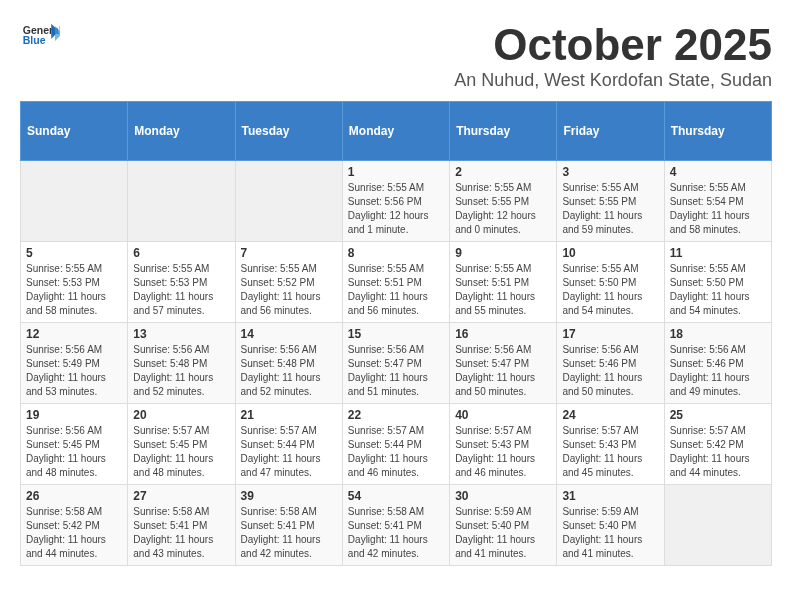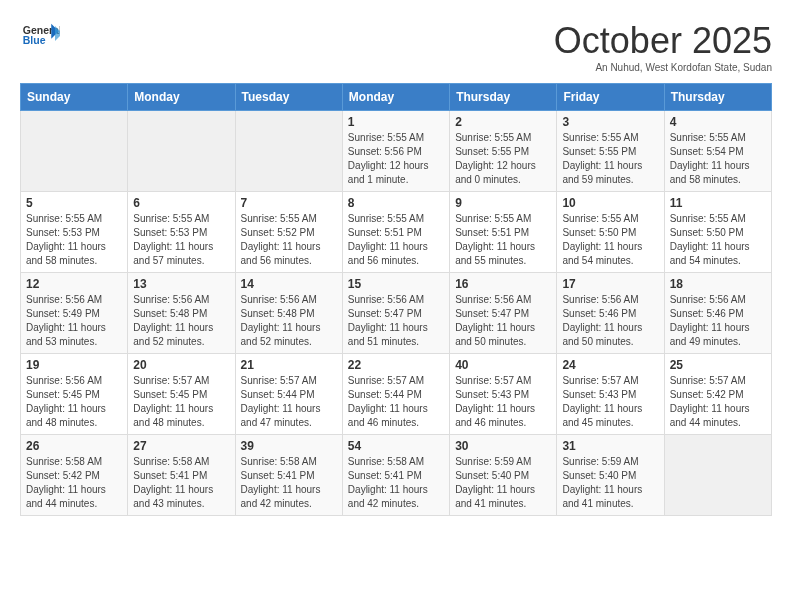--- a/index.html
+++ b/index.html
@@ -22,38 +22,38 @@
     }
     .logo-wrap {
       display: flex;
       align-items: center;
       gap: 4px;
     }
     .title-section {
       text-align: right;
     }
     .month-title {
-      font-size: 36px;
-      font-weight: normal;
+      font-size: 44px;
+      font-weight: bold;
       color: #333;
     }
     .subtitle {
-      font-size: 10px;
+      font-size: 18px;
       color: #555;
     }
     .calendar {
       width: 100%;
       border-collapse: collapse;
       font-size: 11px;
     }
     .calendar th {
       background-color: #3a7ec7;
       color: #fff;
       text-align: left;
-      padding: 6px 6px;
+      padding: 22px 6px;
       font-size: 12px;
       font-weight: bold;
       border: 1px solid #5a9ad7;
     }
     .calendar td {
       border: 1px solid #ddd;
       vertical-align: top;
       padding: 4px 5px;
       width: calc(100% / 7);
       min-height: 80px;

